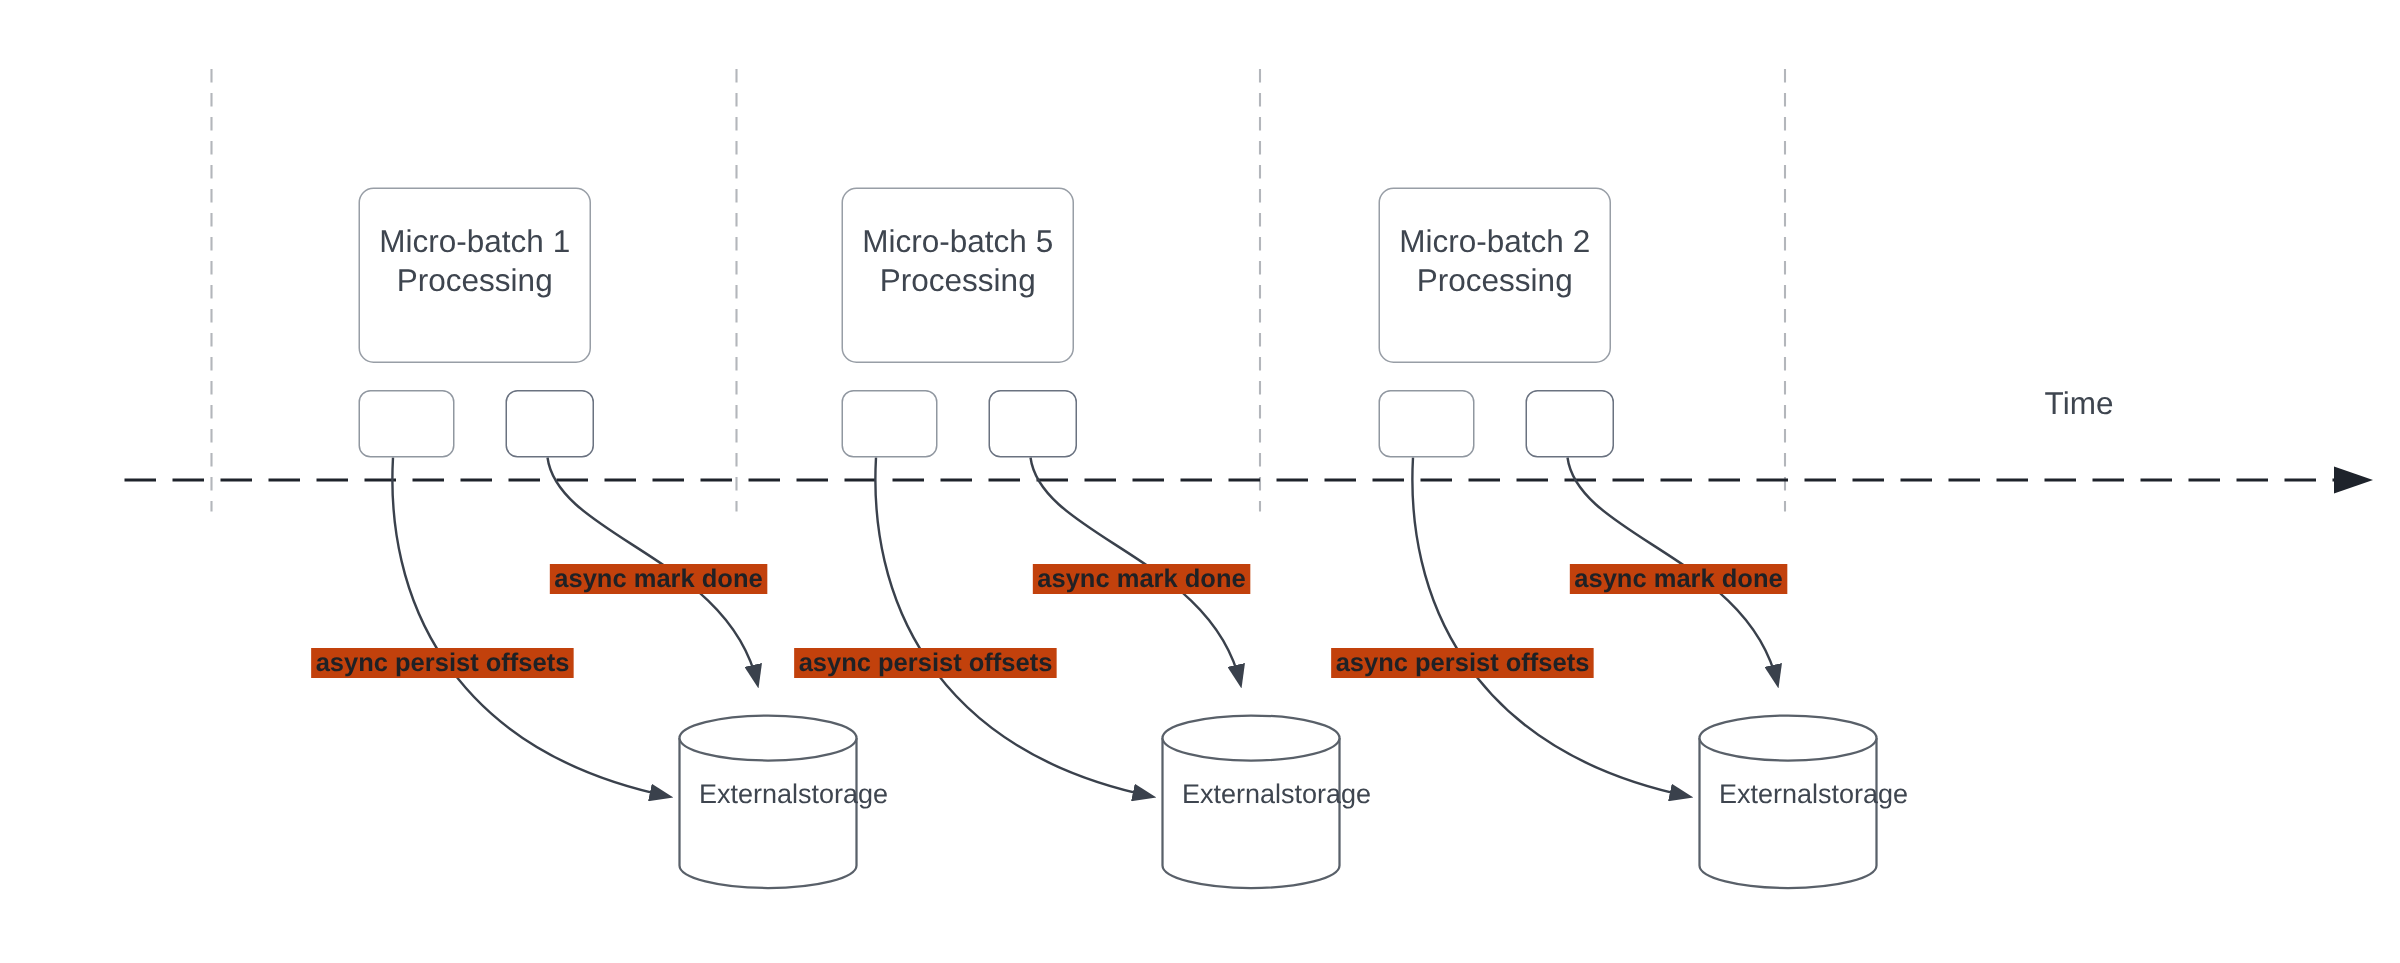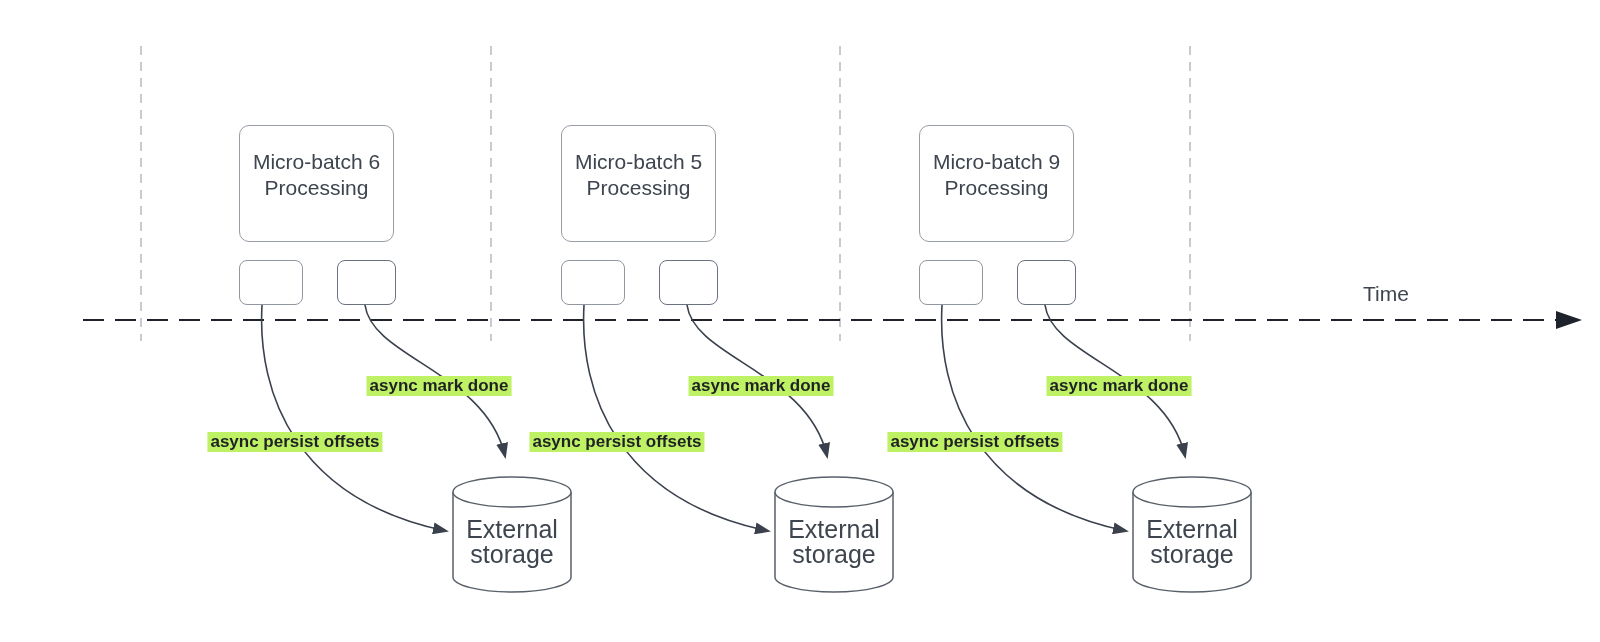--- a/index.html
+++ b/index.html
@@ -80,54 +80,52 @@
     border-radius: 8px;
     background: #ffffff;
   }
   .task-left  { left: 0;   width: 64px; border: 1.4px solid #9097a0; }
   .task-right { left: 98px; width: 59px; border: 1.4px solid #6a7280; }
 
   .flow-label {
     position: absolute;
     transform: translateX(-50%);
     white-space: nowrap;
-    background: #bef264;
+    background: #c2410c;
     padding: 1px 3px;
     font-size: 17px;
     font-weight: bold;
     color: var(--bold-text, #1f2125);
     line-height: 18px;
   }
   .persist-label  { left: 56px;  top: 432px; }
   .markdone-label { left: 200px; top: 376px; }
 
   .storage-label {
     position: absolute;
-    left: 273px; top: 517px;
+    left: 290px; top: 517px;
     transform: translateX(-50%);
     display: flex;
-    flex-direction: column;
     align-items: center;
     color: var(--text, #3e454f);
-    font-size: 25px;
+    font-size: 18px;
     line-height: 25px;
     text-align: center;
     white-space: nowrap;
   }
 
   .time-label {
     position: absolute;
     left: 1386px; top: 258px;
     transform: translateX(-50%);
     z-index: 2;
     font-size: 21px;
     line-height: 24px;
     color: var(--text, #3e454f);
     white-space: nowrap;
-    margin-top: 24px;
   }
 </style>
 </head>
 <body>
 
 <div id="canvas">
 
   <svg class="linework" width="1600" height="642" viewBox="0 0 1600 642">
     <defs>
       <marker id="arrowhead" markerUnits="userSpaceOnUse" markerWidth="16" markerHeight="12" refX="13" refY="6" orient="auto">
@@ -160,21 +158,21 @@
     <g transform="translate(919,0)">
       <path class="curve" d="M23,305 C 18,395 58,500 207,531" marker-end="url(#arrowhead)"></path>
       <path class="curve" d="M126,305 C 133,358 247,372 266,456" marker-end="url(#arrowhead)"></path>
       <path class="cyl-body" d="M214,492 L214,577 A59,15 0 0 0 332,577 L332,492"></path>
       <ellipse class="cyl-top" cx="273" cy="492" rx="59" ry="15"></ellipse>
     </g>
   </svg>
 
   <div class="group" style="left:239px">
     <div class="proc-box">
-      <span>Micro-batch 6</span>
+      <span>Micro-batch 1</span>
       <span>Processing</span>
     </div>
     <div class="task-box task-left"></div>
     <div class="task-box task-right"></div>
     <div class="flow-label persist-label">async persist offsets</div>
     <div class="flow-label markdone-label">async mark done</div>
     <div class="storage-label">
       <span>External</span>
       <span>storage</span>
     </div>
@@ -190,21 +188,21 @@
     <div class="flow-label persist-label">async persist offsets</div>
     <div class="flow-label markdone-label">async mark done</div>
     <div class="storage-label">
       <span>External</span>
       <span>storage</span>
     </div>
   </div>
 
   <div class="group" style="left:919px">
     <div class="proc-box">
-      <span>Micro-batch 9</span>
+      <span>Micro-batch 2</span>
       <span>Processing</span>
     </div>
     <div class="task-box task-left"></div>
     <div class="task-box task-right"></div>
     <div class="flow-label persist-label">async persist offsets</div>
     <div class="flow-label markdone-label">async mark done</div>
     <div class="storage-label">
       <span>External</span>
       <span>storage</span>
     </div>

